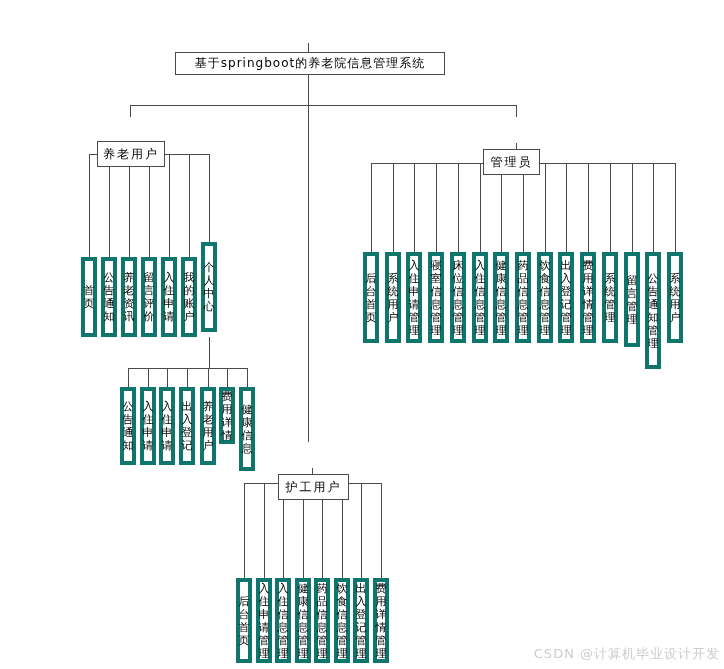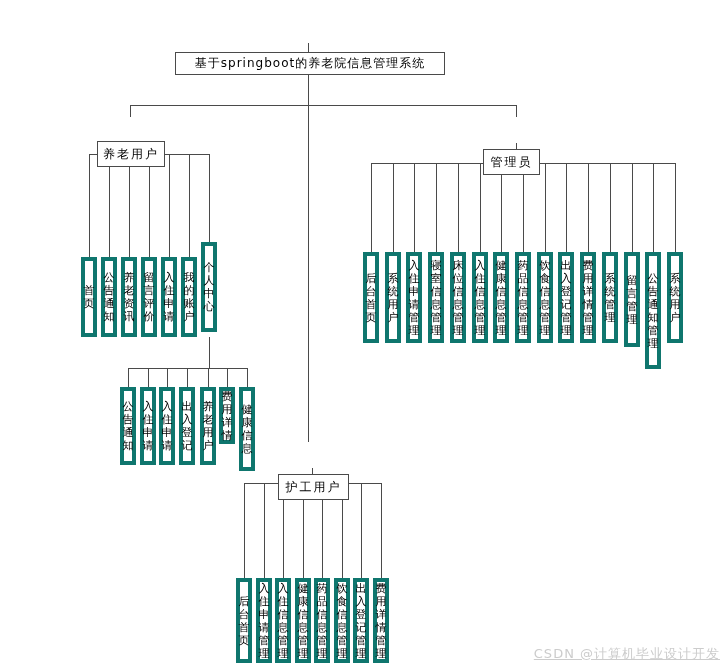--- a/index.html
+++ b/index.html
@@ -15,21 +15,21 @@
     font-size:12px;letter-spacing:2px;white-space:nowrap;z-index:2;margin-top:32px;
   }
   .hnode.title{letter-spacing:1px;font-size:12px;}
   .vnode{
     position:absolute;box-sizing:border-box;width:16px;border:4px solid #0f766e;background:#fff;
     display:flex;align-items:center;justify-content:center;text-align:center;
     font-size:11px;line-height:13px;word-break:break-all;z-index:2;
   }
   .watermark{
     position:absolute;right:4px;top:645px;font-size:13px;letter-spacing:1px;
-    color:#cccccc;z-index:3;white-space:nowrap;text-decoration:underline;
+    color:#cccccc;z-index:3;white-space:nowrap;
   }
 </style>
 </head>
 <body>
 
 <div id="canvas">
 
   <svg id="wires" viewBox="0 0 724 669">
 
     <line x1="308.5" y1="43" x2="308.5" y2="105"></line>

